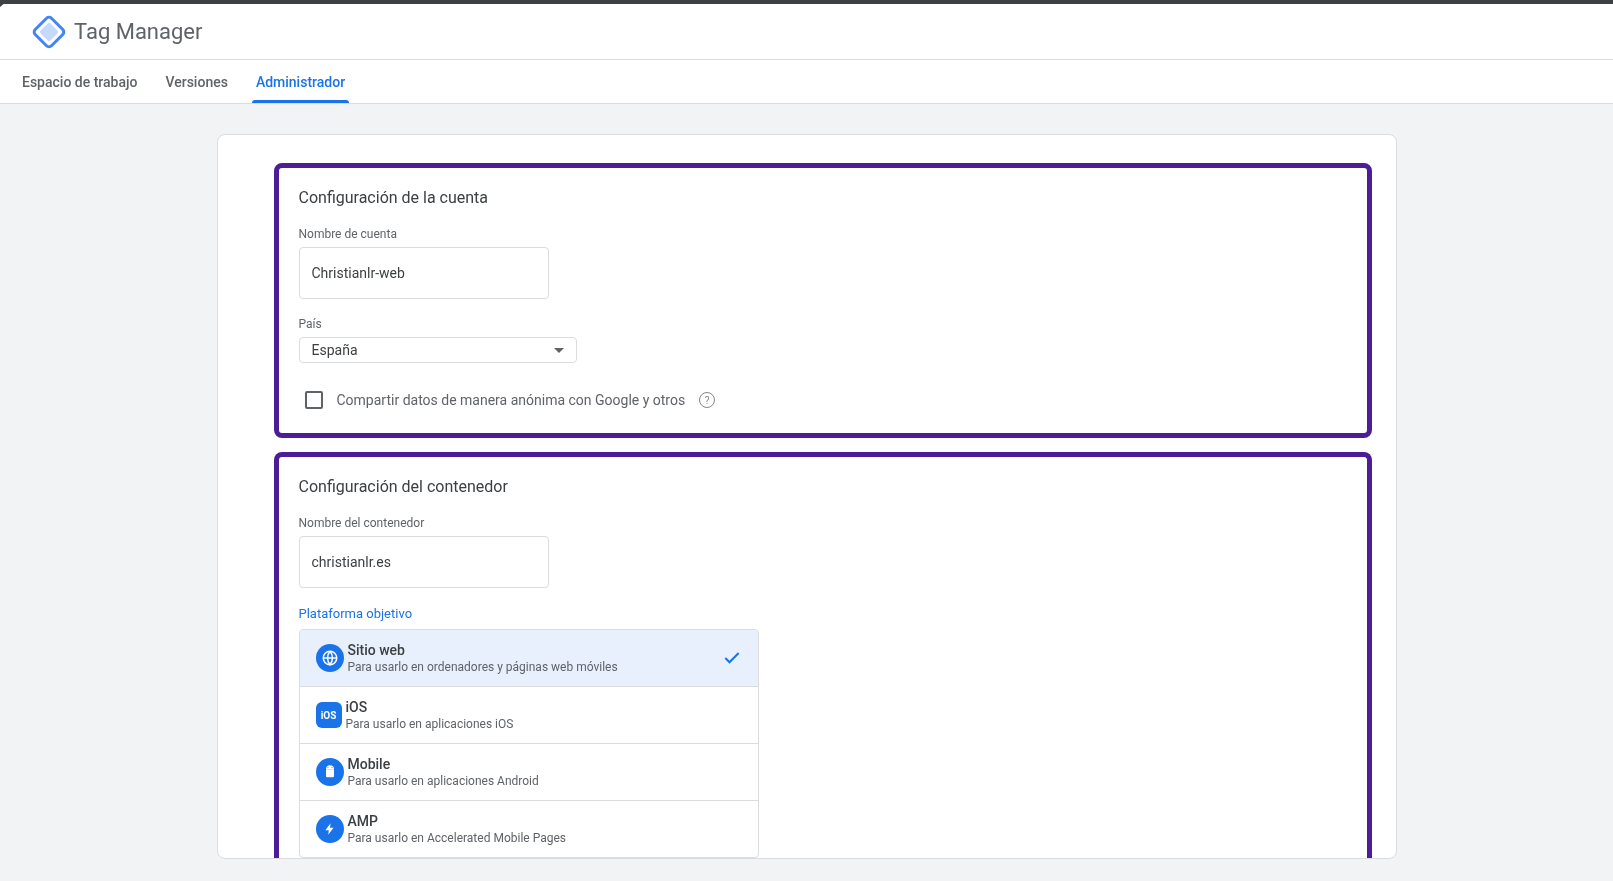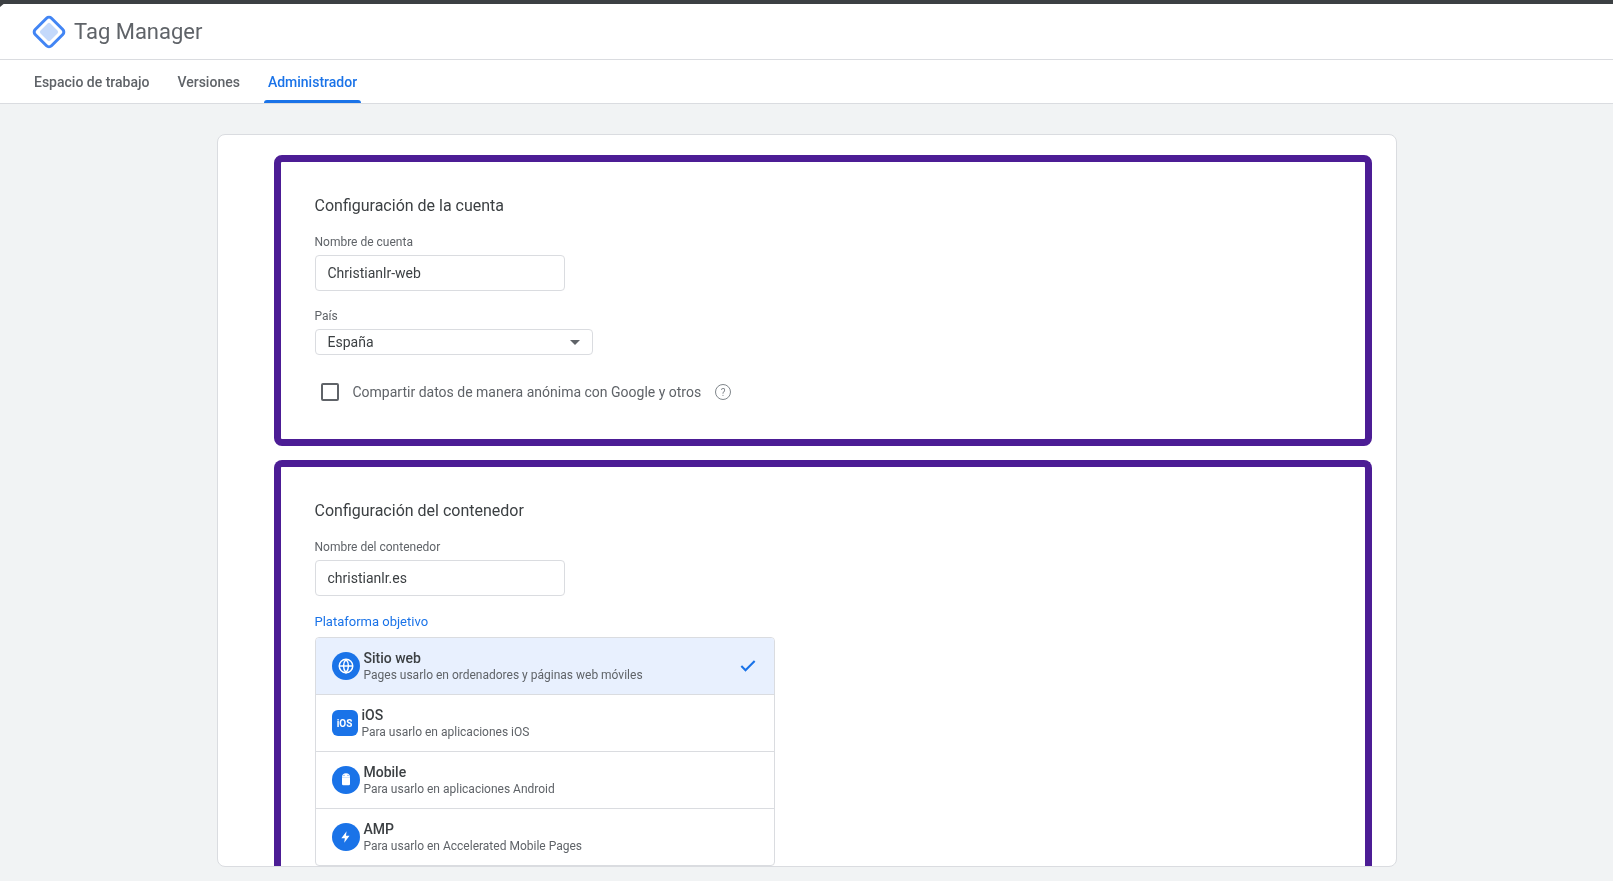--- a/index.html
+++ b/index.html
@@ -61,21 +61,21 @@
       opacity: 0.5;
       border-radius: 2px;
     }
     .app-title {
       font-size: 22px;
       color: #5f6368;
       font-weight: 400;
     }
     .tabs {
       display: flex;
-      padding: 0 20px;
+      padding: 0 8px;
       border-bottom: 1px solid #dadce0;
       height: 44px;
       align-items: stretch;
     }
     .tab {
       padding: 0 14px;
       display: flex;
       align-items: center;
       color: #5f6368;
       font-size: 14px;
@@ -123,44 +123,44 @@
       height: 24px;
       cursor: pointer;
       color: #5f6368;
     }
     .page-title {
       font-size: 18px;
       color: #3c4043;
       font-weight: 400;
     }
     .card {
-      margin: 0 24px 14px 56px;
-      border: 7px solid #4c1d95;
+      margin: 8px 24px 14px 56px;
+      border: 5px solid #4c1d95;
       border-radius: 8px;
-      padding: 34px;
+      padding: 20px;
     }
     .card-title {
       font-size: 16px;
       color: #3c4043;
       font-weight: 400;
       margin-bottom: 20px;
     }
     .field-label {
       font-size: 12px;
       color: #5f6368;
       margin-bottom: 6px;
       display: block;
     }
     .field-label.blue {
       color: #1a73e8;
       font-size: 13px;
     }
     .text-input {
       width: 250px;
-      height: 36px;
+      height: 52px;
       border: 1px solid #dadce0;
       border-radius: 4px;
       padding: 0 12px;
       font-size: 14px;
       color: #3c4043;
       margin-bottom: 18px;
       outline: none;
     }
     .select-wrap {
       width: 278px;
@@ -338,21 +338,21 @@
         <div class="platform-item selected">
           <div class="platform-icon web">
             <svg width="18" height="18" viewBox="0 0 24 24" fill="none" stroke="#fff" stroke-width="2">
               <circle cx="12" cy="12" r="9"></circle>
               <line x1="3" y1="12" x2="21" y2="12"></line>
               <path d="M12 3a14 14 0 0 1 0 18a14 14 0 0 1 0-18"></path>
             </svg>
           </div>
           <div class="platform-text">
             <div class="platform-title">Sitio web</div>
-            <div class="platform-desc">Pages usarlo en ordenadores y páginas web móviles</div>
+            <div class="platform-desc">Para usarlo en ordenadores y páginas web móviles</div>
           </div>
           <svg class="check-icon" viewBox="0 0 24 24" fill="none" stroke="currentColor" stroke-width="2.5">
             <polyline points="20 6 9 17 4 12"></polyline>
           </svg>
         </div>
 
         <div class="platform-item">
           <div class="ios-badge">iOS</div>
           <div class="platform-text">
             <div class="platform-title">iOS</div>

